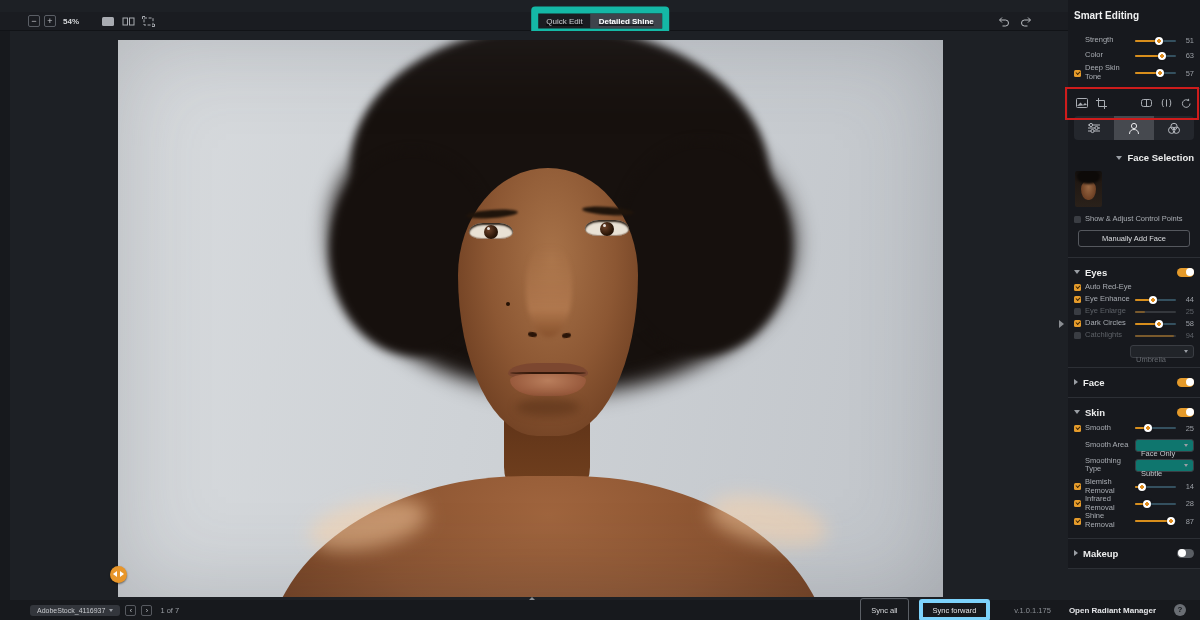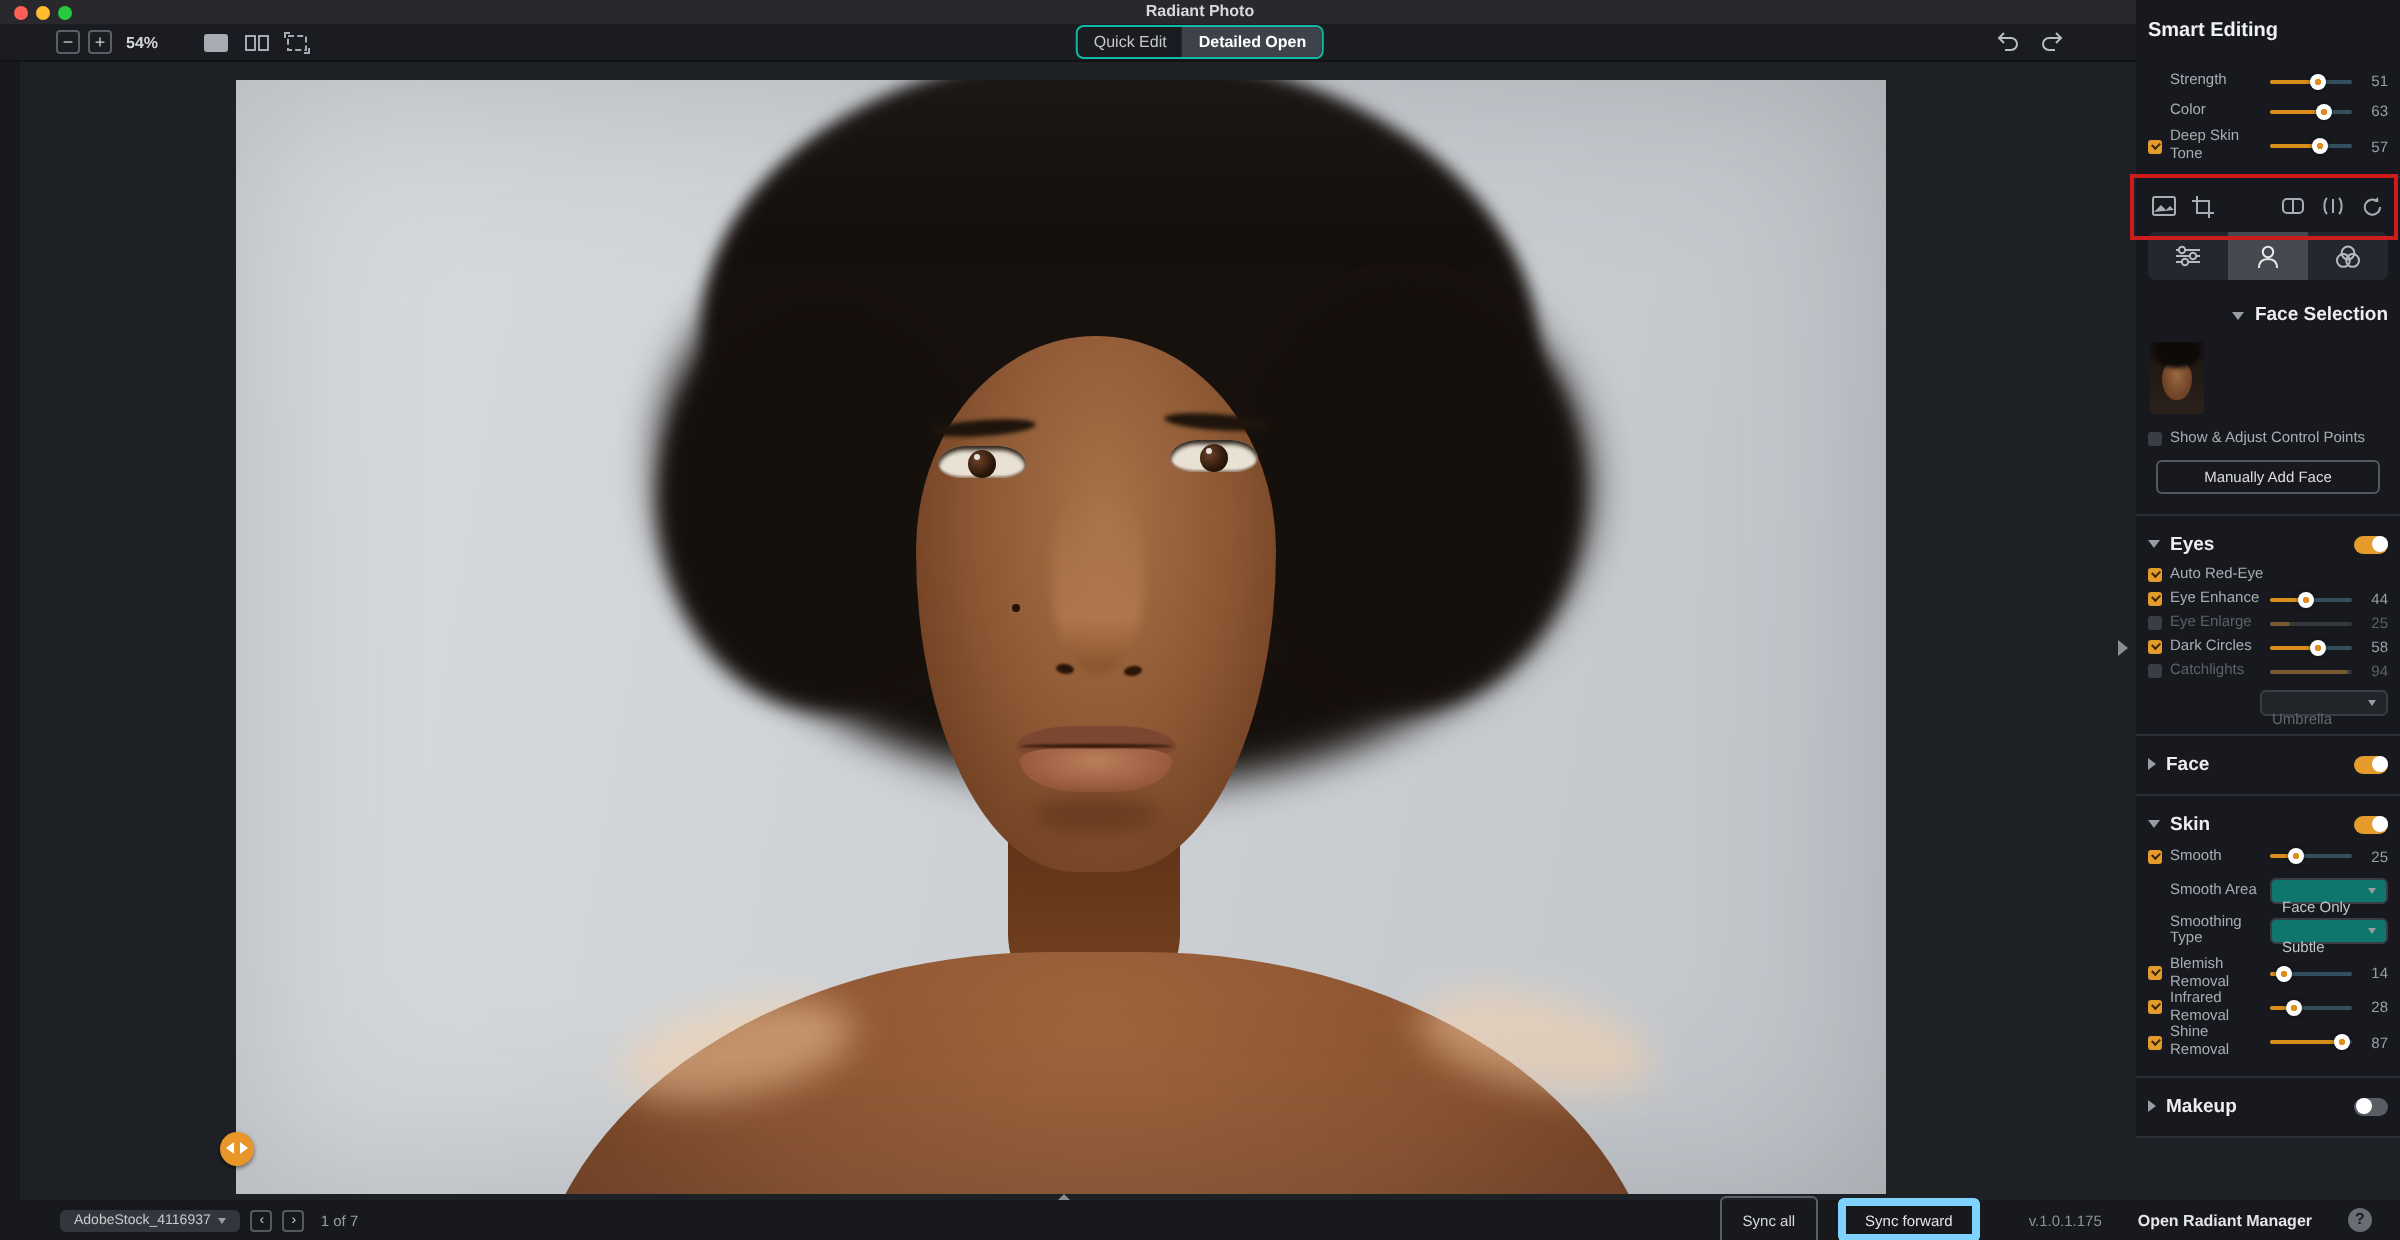--- a/index.html
+++ b/index.html
@@ -14,21 +14,21 @@
   .light.red{ background:#ff5f57; } .light.yellow{ background:#febc2e; } .light.green{ background:#28c840; }
   .tb-title { position:absolute; left:0; right:0; text-align:center; font-size:8px; font-weight:bold; color:#d9d9dc; line-height:12px; }
 
   
   .toolbar { position:absolute; left:0; top:12px; width:1200px; height:19px; background:#1a1c21; border-bottom:1px solid #111317; display:flex; align-items:center; }
   .zoom-cluster { display:flex; align-items:center; gap:4px; margin-left:28px; }
   .sq-btn { width:12px; height:12px; border:1px solid #5a5e65; border-radius:2px; background:transparent; color:#c9cbd0; font-size:9px; line-height:10px; text-align:center; cursor:pointer; }
   .zoom-val { color:#d5d7da; font-size:8px; font-weight:bold; margin-left:3px; }
   .view-icons { display:flex; align-items:center; gap:7px; margin-left:22px; color:#a8abb1; }
   .view-icons svg { display:block; }
-  .mode-seg { position:absolute; left:50%; top:50%; transform:translate(-50%,-50%); display:flex; border:1px solid #14b8a6; border-radius:4px; overflow:hidden; }
+  .mode-seg { position:absolute; left:50%; top:50%; transform:translate(-50%,-50%); display:flex; border:7px solid #14b8a6; border-radius:4px; overflow:hidden;text-decoration:underline; }
   .mode-seg .seg { font-size:8px; color:#c6c8cc; padding:3px 8px; cursor:pointer; background:transparent; }
   .mode-seg .seg.active { background:#3e434b; color:#fff; font-weight:bold; }
   .tb-right { position:absolute; right:10px; top:0; height:19px; display:flex; align-items:center; gap:9px; }
   .undo-redo { display:flex; gap:10px; margin-right:28px; color:#b9bcc1; }
   .btn-saveall { display:flex; align-items:center; gap:3px; border:1px solid #5c6067; border-radius:3px; color:#e3e4e7; font-size:8px; padding:2px 8px; background:transparent; cursor:pointer; }
   .btn-save { display:flex; align-items:center; gap:3px; border-radius:3px; color:#32240c; font-size:8px; font-weight:bold; padding:2px 10px; background:#e59b1e; cursor:pointer; }
 
   
   .main { position:absolute; left:0; top:31px; width:1200px; height:569px; background:#1d2025; }
   .left-strip { position:absolute; left:0; top:0; width:10px; height:569px; background:#17191d; }
@@ -147,28 +147,20 @@
   .btn-syncf { border:4px solid #7dd3fc; border-radius:3px; background:transparent; color:#e2e3e6; font-size:7.5px; padding:2.5px 10px; cursor:pointer; margin-right:14px; }
   .ver { font-size:7.5px; color:#8d9197; }
   .manager { font-size:8px; color:#e4e5e8; font-weight:bold; margin:0 8px; cursor:pointer; }
   .help { width:12px; height:12px; border-radius:50%; background:#6a6e74; color:#17191d; font-size:8px; font-weight:bold; text-align:center; line-height:12px; cursor:pointer; margin-right:6px; }
 </style>
 </head>
 <body>
 
 <div id="app">
 
-  <div class="titlebar">
-    <div class="lights">
-      <span class="light red"></span>
-      <span class="light yellow"></span>
-      <span class="light green"></span>
-    </div>
-    <div class="tb-title">Radiant Photo</div>
-  </div>
 
   <div class="toolbar">
     <div class="zoom-cluster">
       <button class="sq-btn">−</button>
       <button class="sq-btn">+</button>
       <span class="zoom-val">54%</span>
     </div>
     <div class="view-icons">
       <span class="ic">
         <svg width="14" height="11" viewBox="0 0 14 11">
@@ -184,21 +176,21 @@
       <span class="ic">
         <svg width="13" height="11" viewBox="0 0 13 11" fill="none" stroke="#a8abb1">
             <rect x="2" y="2" width="9" height="7" stroke-dasharray="3 1.6"></rect>
             <path d="M0.5 3 V0.5 H3"></path>
             <path d="M10 10.5 H12.5 V8"></path>
           </svg>
       </span>
     </div>
     <div class="mode-seg">
       <span class="seg">Quick Edit</span>
-      <span class="seg active">Detailed Open</span>
+      <span class="seg active">Detailed Shine</span>
     </div>
     <div class="tb-right">
       <div class="undo-redo">
         <span>
           <svg width="12" height="11" viewBox="0 0 12 11" fill="none" stroke="#b9bcc1">
               <path d="M4 1.5 L1.5 4 L4 6.5"></path>
               <path d="M1.8 4 H7.5 a3 3 0 0 1 0 6 H4.5"></path>
             </svg>
         </span>
         <span>

